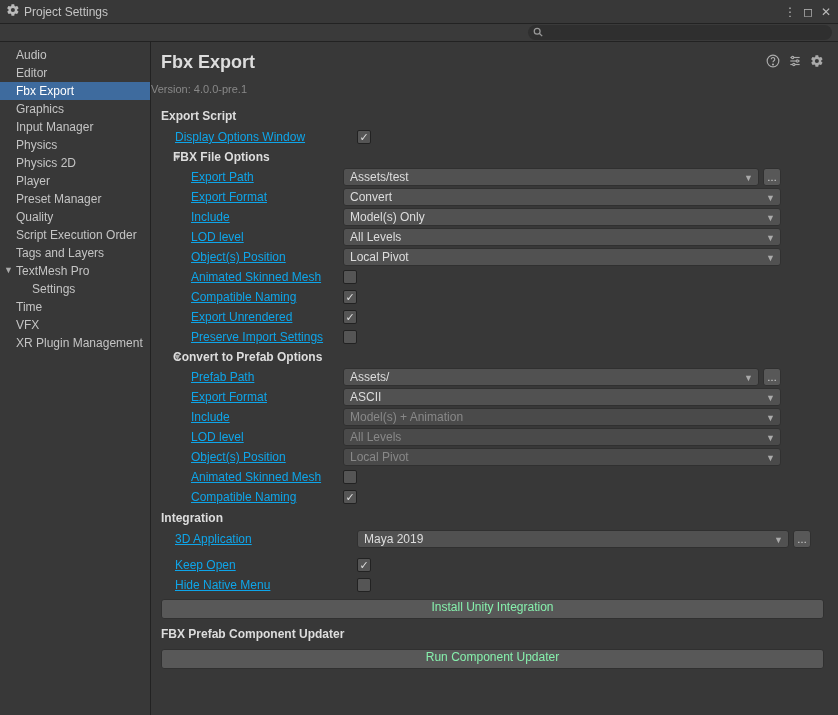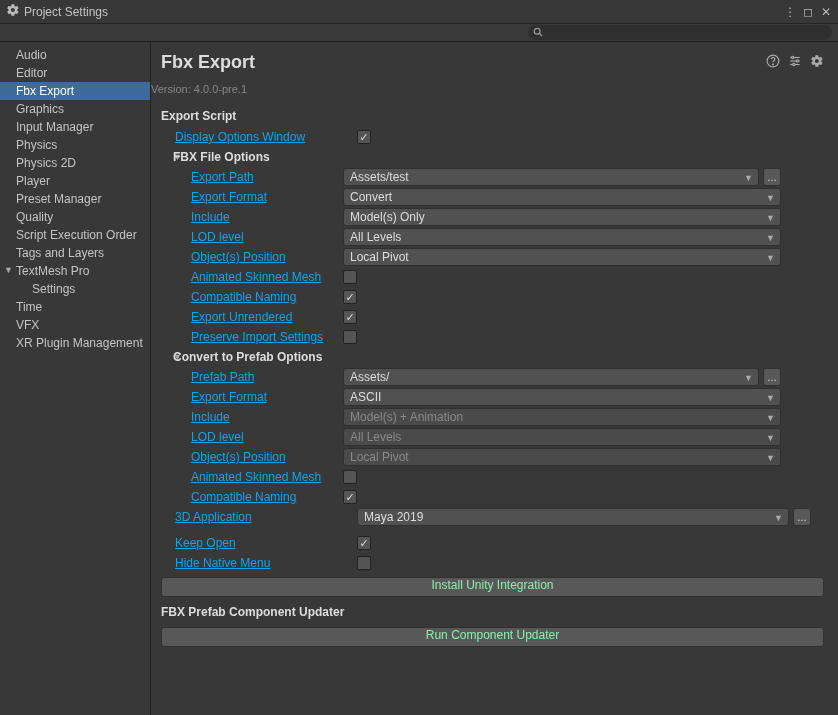--- a/index.html
+++ b/index.html
@@ -409,20 +409,21 @@
           <div class="checkbox"></div>
         </div>
     </div>
     <div class="row indent2">
       <div class="label label-col-i2">Compatible Naming</div>
       <div class="control">
           <div class="checkbox checked"></div>
         </div>
     </div>
 
+    <div class="section-heading">Integration</div>
     <div class="row indent1">
       <div class="label label-col-i1">3D Application</div>
       <div class="control">
         <div class="dropdown" style="width:432px">
             <span>Maya 2019</span>
             <span class="arrow">▼</span>
           </div>
         <div class="browse-btn">…</div>
       </div>
     </div>

